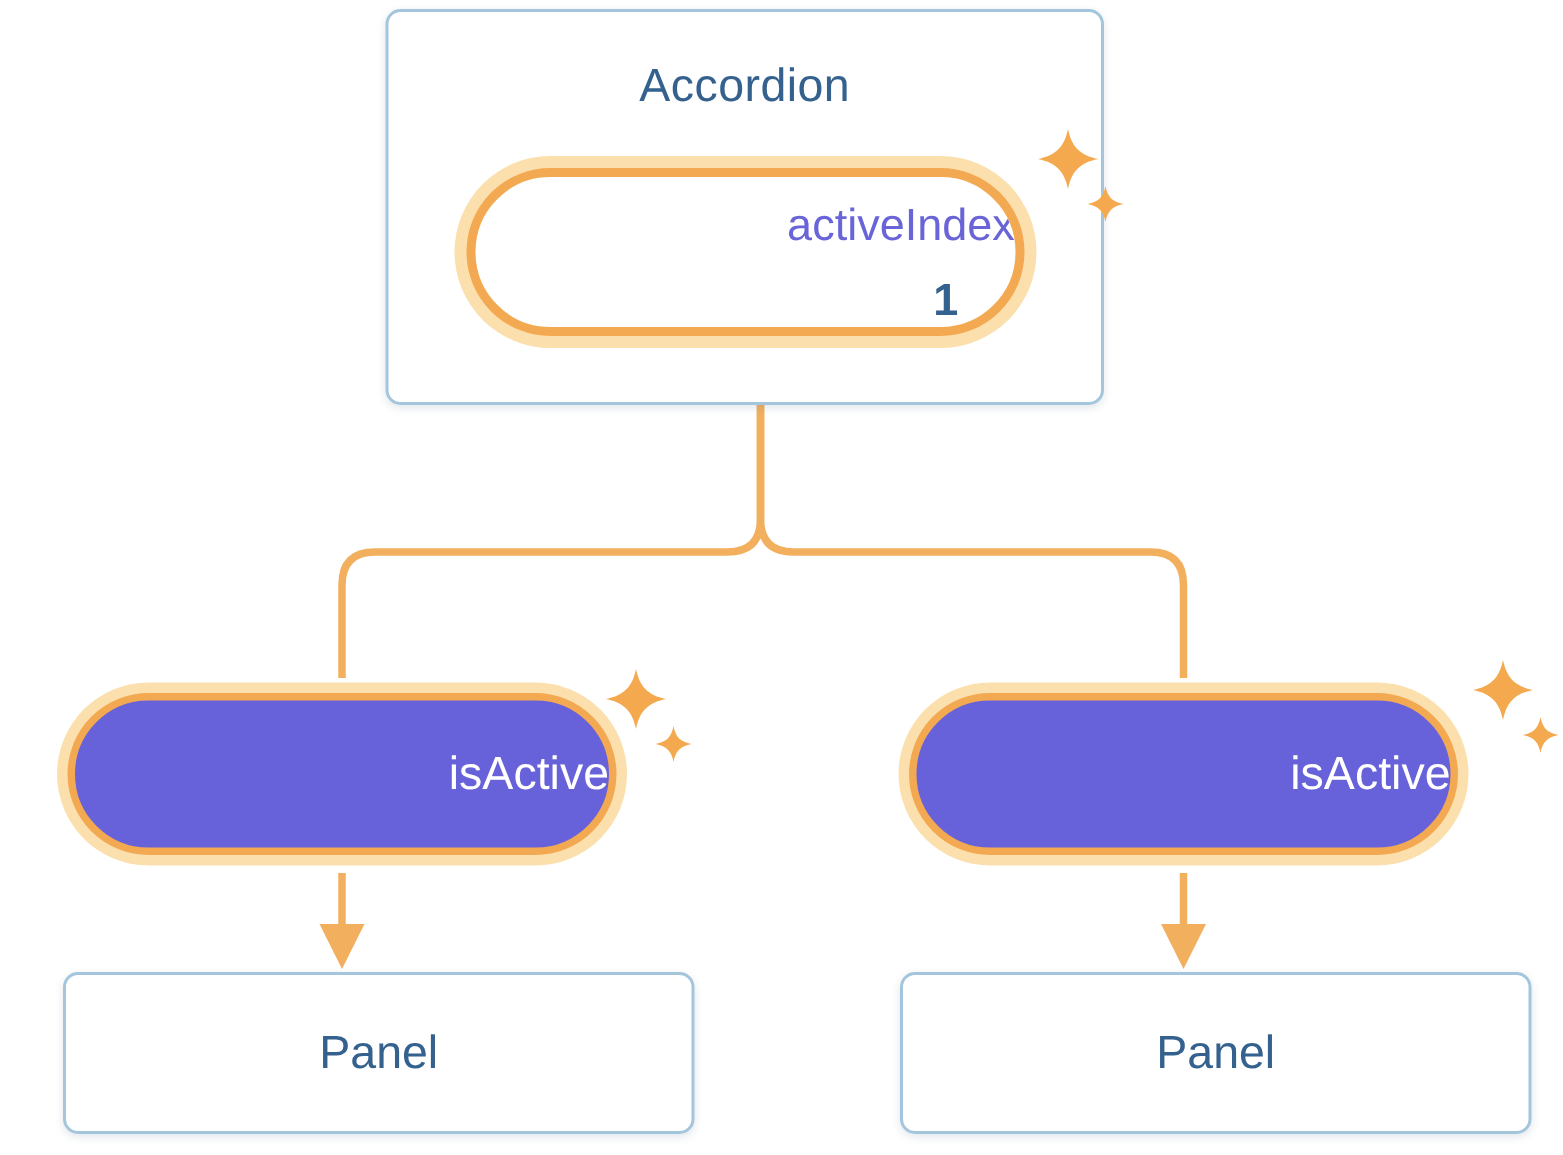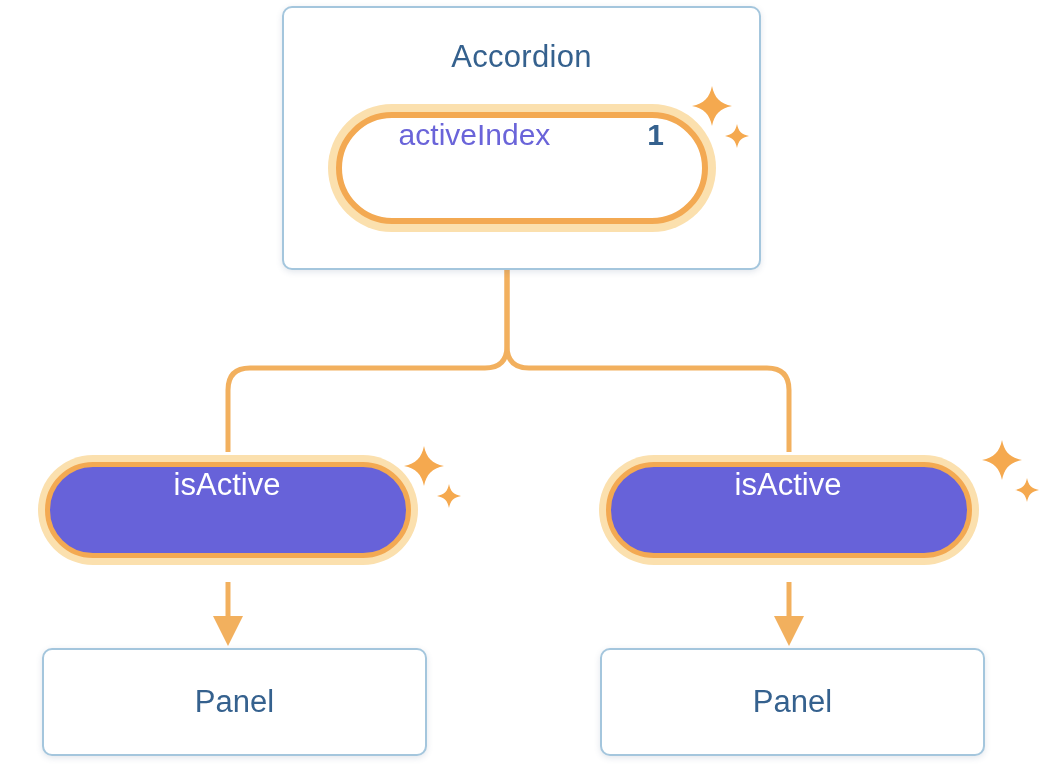--- a/index.html
+++ b/index.html
@@ -29,39 +29,40 @@
 
   .node-card {
     position: absolute;
     background: #ffffff;
     border: 2px solid var(--card-border, #a4c6dd);
     border-radius: 10px;
     box-shadow: 0 2px 6px rgba(60, 90, 130, 0.15);
   }
 
   .accordion-card {
-    left: 282px; top: 6px;
+    left: 257px; top: 6px;
     width: 479px; height: 264px;
     display: flex;
     flex-direction: column;
     align-items: center;
     padding-top: 30px;
   }
   .card-title {
     font-size: 31px;
     line-height: 38px;
     color: var(--navy, #35618e);
     letter-spacing: 0.3px;
   }
 
   .pill {
     display: flex;
-    align-items: flex-start;
+    align-items: flex-end;
     border-radius: 70px;
     overflow: hidden;
+    flex-direction: column;
   }
 
   .state-pill {
     margin-top: 36px;
     width: 372px;
     height: 112px;
     background: #ffffff;
     border: 6px solid var(--orange, #f3a952);
     box-shadow: 0 0 0 8px var(--orange-glow, #fbe0ae);
   }
@@ -83,21 +84,21 @@
     align-items: center;
     justify-content: center;
     font-size: 30px;
     font-weight: bold;
     color: var(--navy, #35618e);
   }
 
   .prop-pill {
     position: absolute;
     width: 366px;
-    height: 96px;
+    height: 108px;
     background: var(--indigo-fill, #6762d9);
     border: 5px solid var(--orange, #f3a952);
     box-shadow: 0 0 0 7px var(--orange-glow, #fbe0ae);
   }
   .prop-pill.left { left: 45px; top: 462px; }
   .prop-pill.right { left: 606px; top: 462px; }
   .prop-pill .pill-label {
     flex: 1;
     display: flex;
     align-items: center;
@@ -113,21 +114,21 @@
     width: 140px;
     display: flex;
     align-items: center;
     justify-content: center;
     font-size: 31px;
     font-weight: bold;
     color: #ffffff;
   }
 
   .panel-card {
-    width: 385px; height: 108px;
+    width: 421px; height: 108px;
     display: flex;
     align-items: center;
     justify-content: center;
     font-size: 31px;
     color: var(--navy, #35618e);
   }
   .panel-card.left { left: 42px; top: 648px; }
   .panel-card.right { left: 600px; top: 648px; }
 
   .sparkle {

